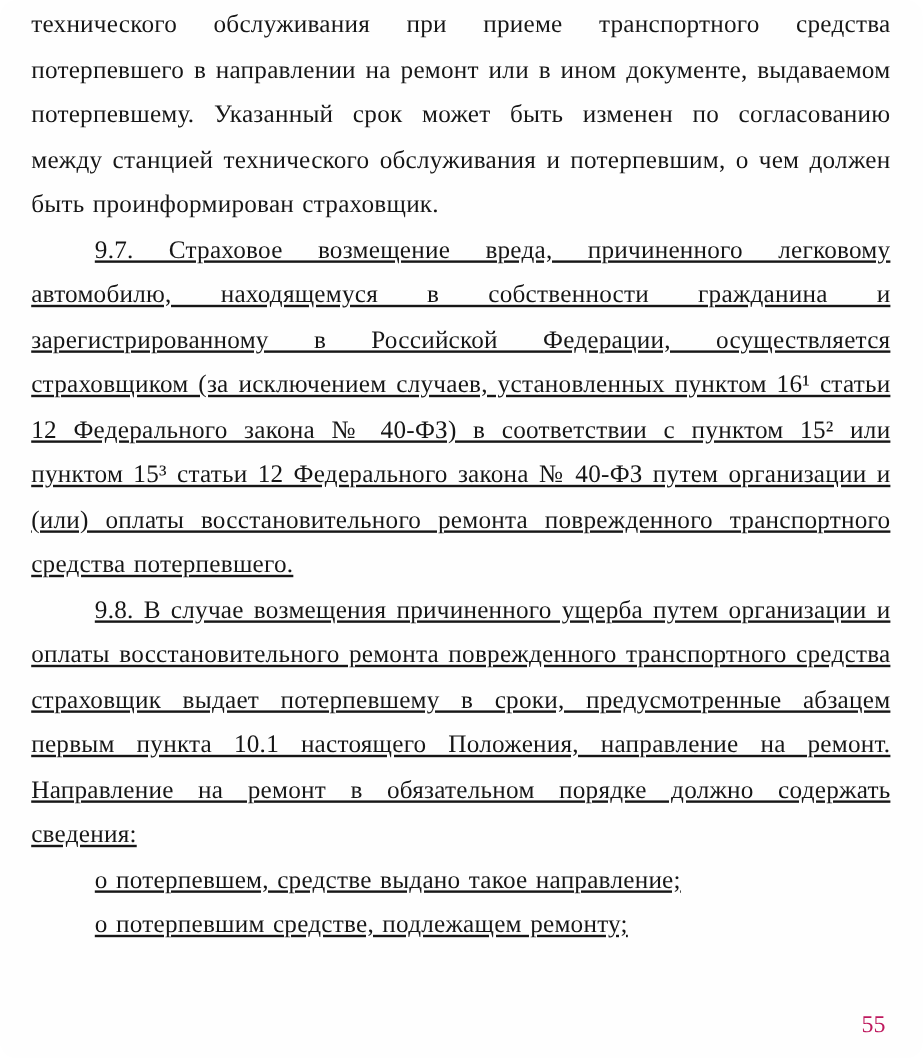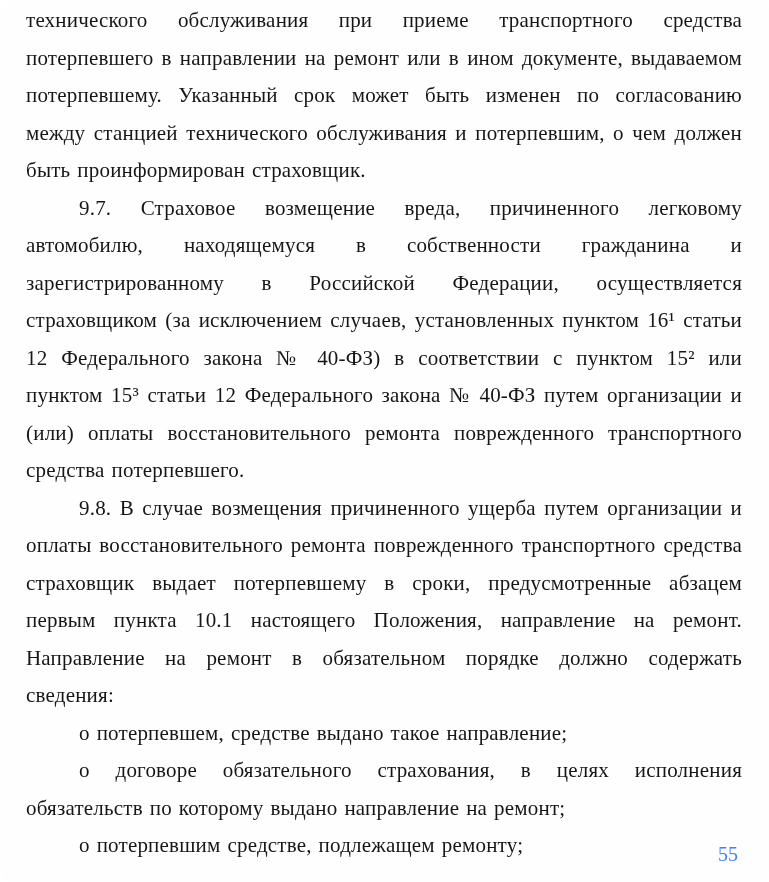--- a/index.html
+++ b/index.html
@@ -27,37 +27,37 @@
   .para {
     margin: 0;
     font-size: 21px;
     line-height: 37.5px;
     text-align: justify;
     word-spacing: 1.5px;
     letter-spacing: 0.2px;
   }
   .para.indent {
     text-indent: 53px;
+    text-decoration: underline;
   }
   .page-number {
     position: absolute;
     right: 31px;
     bottom: 18px;
     font-size: 20px;
     line-height: 1;
-    color: #3b82f6;
+    color: #be185d;
     margin-top: 20px;
   }
 </style>
 </head>
 <body>
 
 <div class="page">
   <div class="text-block">
     <p class="para">технического обслуживания при приеме транспортного средства потерпевшего в направлении на ремонт или в ином документе, выдаваемом потерпевшему. Указанный срок может быть изменен по согласованию между станцией технического обслуживания и потерпевшим, о чем должен быть проинформирован страховщик.</p>
     <p class="para indent">9.7. Страховое возмещение вреда, причиненного легковому автомобилю, находящемуся в собственности гражданина и зарегистрированному в Российской Федерации, осуществляется страховщиком (за исключением случаев, установленных пунктом 16¹ статьи 12 Федерального закона № 40-ФЗ) в соответствии с пунктом 15² или пунктом 15³ статьи 12 Федерального закона № 40-ФЗ путем организации и (или) оплаты восстановительного ремонта поврежденного транспортного средства потерпевшего.</p>
     <p class="para indent">9.8. В случае возмещения причиненного ущерба путем организации и оплаты восстановительного ремонта поврежденного транспортного средства страховщик выдает потерпевшему в сроки, предусмотренные абзацем первым пункта 10.1 настоящего Положения, направление на ремонт. Направление на ремонт в обязательном порядке должно содержать сведения:</p>
     <p class="para indent">о потерпевшем, средстве выдано такое направление;</p>
-    <p class="para indent">о договоре обязательного страхования, в целях исполнения обязательств по которому выдано направление на ремонт;</p>
     <p class="para indent">о потерпевшим средстве, подлежащем ремонту;</p>
   </div>
   <div class="page-number">55</div>
 </div>
 
 </body></html>

